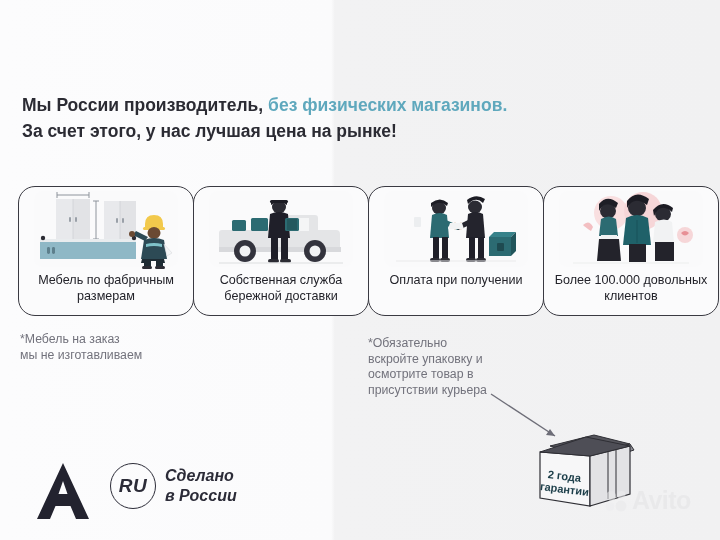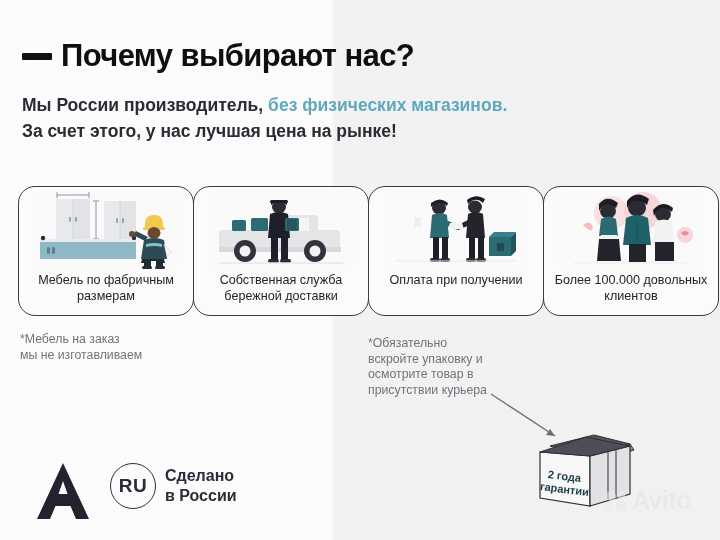--- a/index.html
+++ b/index.html
@@ -63,21 +63,21 @@
   .note2{left:368px;top:336px;}
 
   
   .arrowsvg{position:absolute;left:485px;top:388px;}
 
   
   .boxwrap{position:absolute;left:520px;top:418px;}
 
   
   .brandA{position:absolute;left:32px;top:460px;}
-  .rubadge{position:absolute;left:110px;top:463px;display:flex;align-items:center;gap:9px;}
+  .rubadge{position:absolute;left:110px;top:463px;display:flex;align-items:center;gap:9px;font-style:italic;}
   .rucircle{
     width:46px;height:46px;border-radius:50%;
     border:1.8px solid #2c2c38;
     display:flex;align-items:center;justify-content:center;
     font-size:19px;font-weight:bold;color:#2c2c38;letter-spacing:0.5px;
     box-sizing:border-box;
   }
   .rutext{font-size:16px;font-weight:bold;color:#2c2c38;line-height:20px;}
 
   
@@ -86,24 +86,20 @@
     display:flex;align-items:center;gap:4px;
     opacity:.55;
   }
   .wm .wmtext{font-size:25px;font-weight:bold;color:#e3e3e5;letter-spacing:-0.6px;}
 </style>
 </head>
 <body>
 
 <div class="stage">
 
-  <div class="headline">
-    <span class="dash"></span>
-    <span class="htext">Почему выбирают нас?</span>
-  </div>
 
   <div class="sub">
     <span>Мы России производитель, </span><span class="accent">без физических магазинов.</span><br>
     <span>За счет этого, у нас лучшая цена на рынке!</span>
   </div>
 
   <div class="card c1">
     <svg class="art" viewBox="0 0 160 82">
       <rect x="8" y="4" width="144" height="76" rx="9" fill="#fafafb"></rect>
       <rect x="30" y="12" width="34" height="40" fill="#e2e3e6"></rect>

